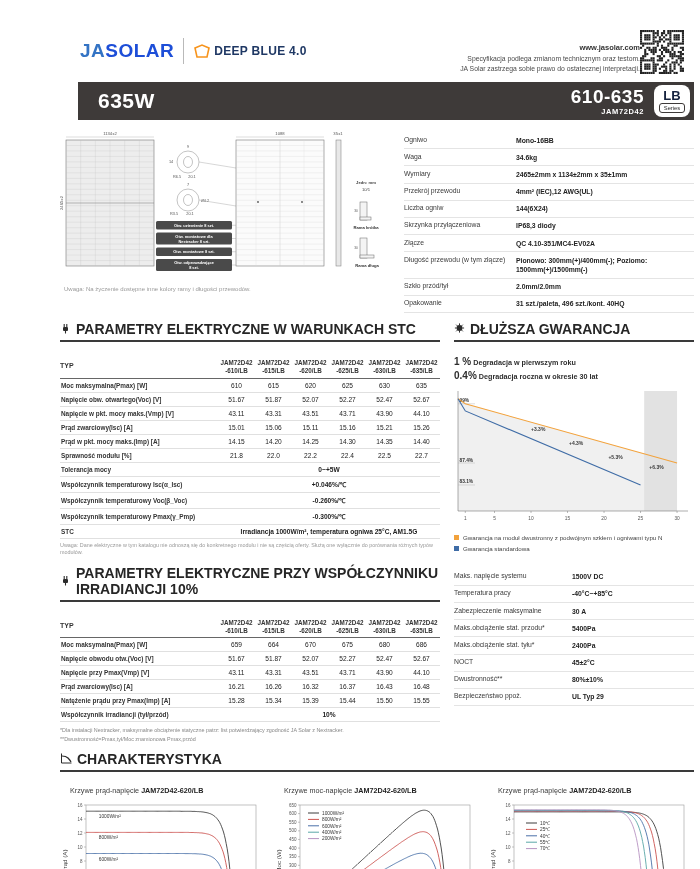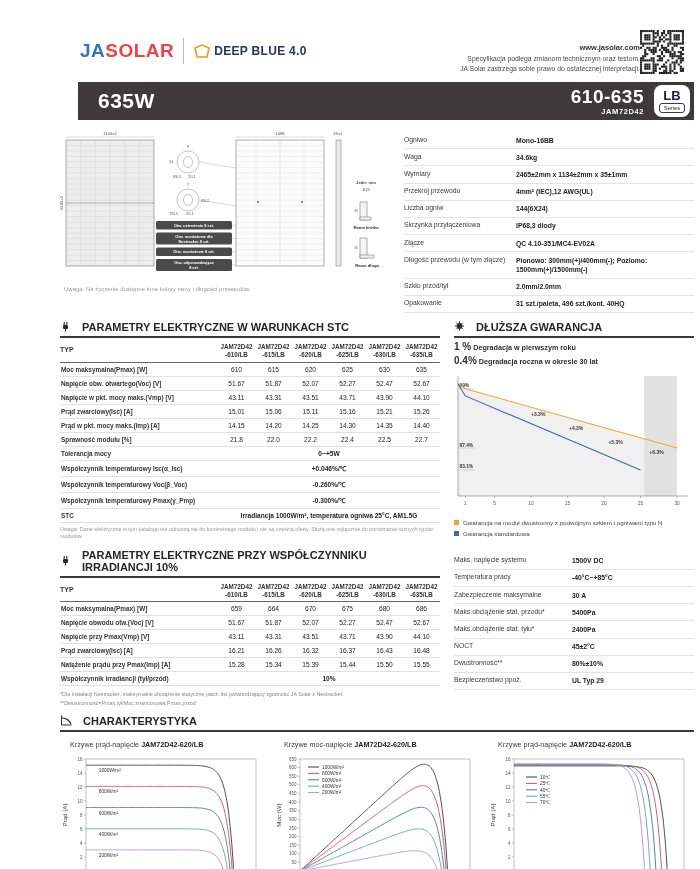--- a/index.html
+++ b/index.html
@@ -5,21 +5,21 @@
   *{margin:0;padding:0;box-sizing:border-box}
   html,body{background:#fff}
   body{font-family:"Liberation Sans",sans-serif;color:#3a3a3a;width:700px}
   .page{width:700px;height:869px;overflow:hidden;background:#fff;padding:26px 6px 0 60px;position:relative}
 
   
   .hdr{display:flex;justify-content:space-between;align-items:flex-start;padding:4px 10px 0 20px;height:52px}
   .logos{display:flex;align-items:center;gap:9px;margin-top:8px}
   .ja-logo{font-weight:bold;font-size:19px;letter-spacing:.5px}
   .ja-logo .ja{color:#3373c4}
-  .ja-logo .solar{color:#ef4444;font-weight:600}
+  .ja-logo .solar{color:#1d4ed8;font-weight:600}
   .logo-divider{width:1px;height:26px;background:#b9b9b9}
   .db-logo{display:flex;align-items:center;gap:3px}
   .db-text{font-size:12px;font-weight:bold;color:#1f3864;letter-spacing:.3px}
   .hdr-right{display:flex;align-items:flex-end}
   .hdr-notes{text-align:right;font-size:6.8px;color:#4a4a4a;line-height:1.5;margin-top:4px}
   .hdr-notes .site{font-size:7.5px;font-weight:bold;color:#333}
 
   
   .banner{margin:4px 0 0 18px;height:38px;background:#3e3a39;display:flex;justify-content:space-between;align-items:center;padding:0 4px 0 20px}
   .banner .power{color:#fff;font-size:21px;font-weight:bold;letter-spacing:.5px}
@@ -35,21 +35,21 @@
   .draw-specs{display:flex;gap:12px;margin-top:8px}
   .draw-col{width:332px}
   .draw-note{font-size:6px;color:#9a9a9a;margin:2px 0 0 4px}
   .specs-col{flex:1;padding-top:4px}
   .krow{display:flex;border-bottom:1px solid #e4e4e4;padding:3.5px 0;align-items:flex-start}
   .klbl{width:112px;font-size:6.8px;color:#3a3a3a;padding-right:4px}
   .kval{flex:1;font-size:6.8px;font-weight:bold;color:#222;line-height:1.35}
   .ops .klbl{width:118px}
 
   
-  .sec-title{display:flex;align-items:center;gap:11px;font-size:11px;font-weight:bold;color:#262626;border-bottom:2px solid #3a3a3a;padding-bottom:3px;margin-bottom:2px}
+  .sec-title{display:flex;align-items:center;gap:5px;font-size:14px;font-weight:bold;color:#262626;border-bottom:2px solid #3a3a3a;padding-bottom:3px;margin-bottom:14px}
   .sec-title svg{flex:0 0 auto}
 
   
   .mid{display:grid;grid-template-columns:380px 1fr;column-gap:14px;margin-top:8px;row-gap:8px}
 
   table.ptable{width:100%;border-collapse:collapse;font-size:6.5px;margin-top:2px}
   .ptable th{font-weight:bold;color:#333;text-align:center;padding:3px 0;border-bottom:1.4px solid #666;font-size:6.3px;line-height:1.25}
   .ptable th.typ{text-align:left;font-size:7px}
   .ptable td{padding:3px 1px;border-bottom:1px solid #e0e0e0}
   .ptable td.lbl{font-weight:bold;color:#333;text-align:left;width:158px;font-size:6.4px}

